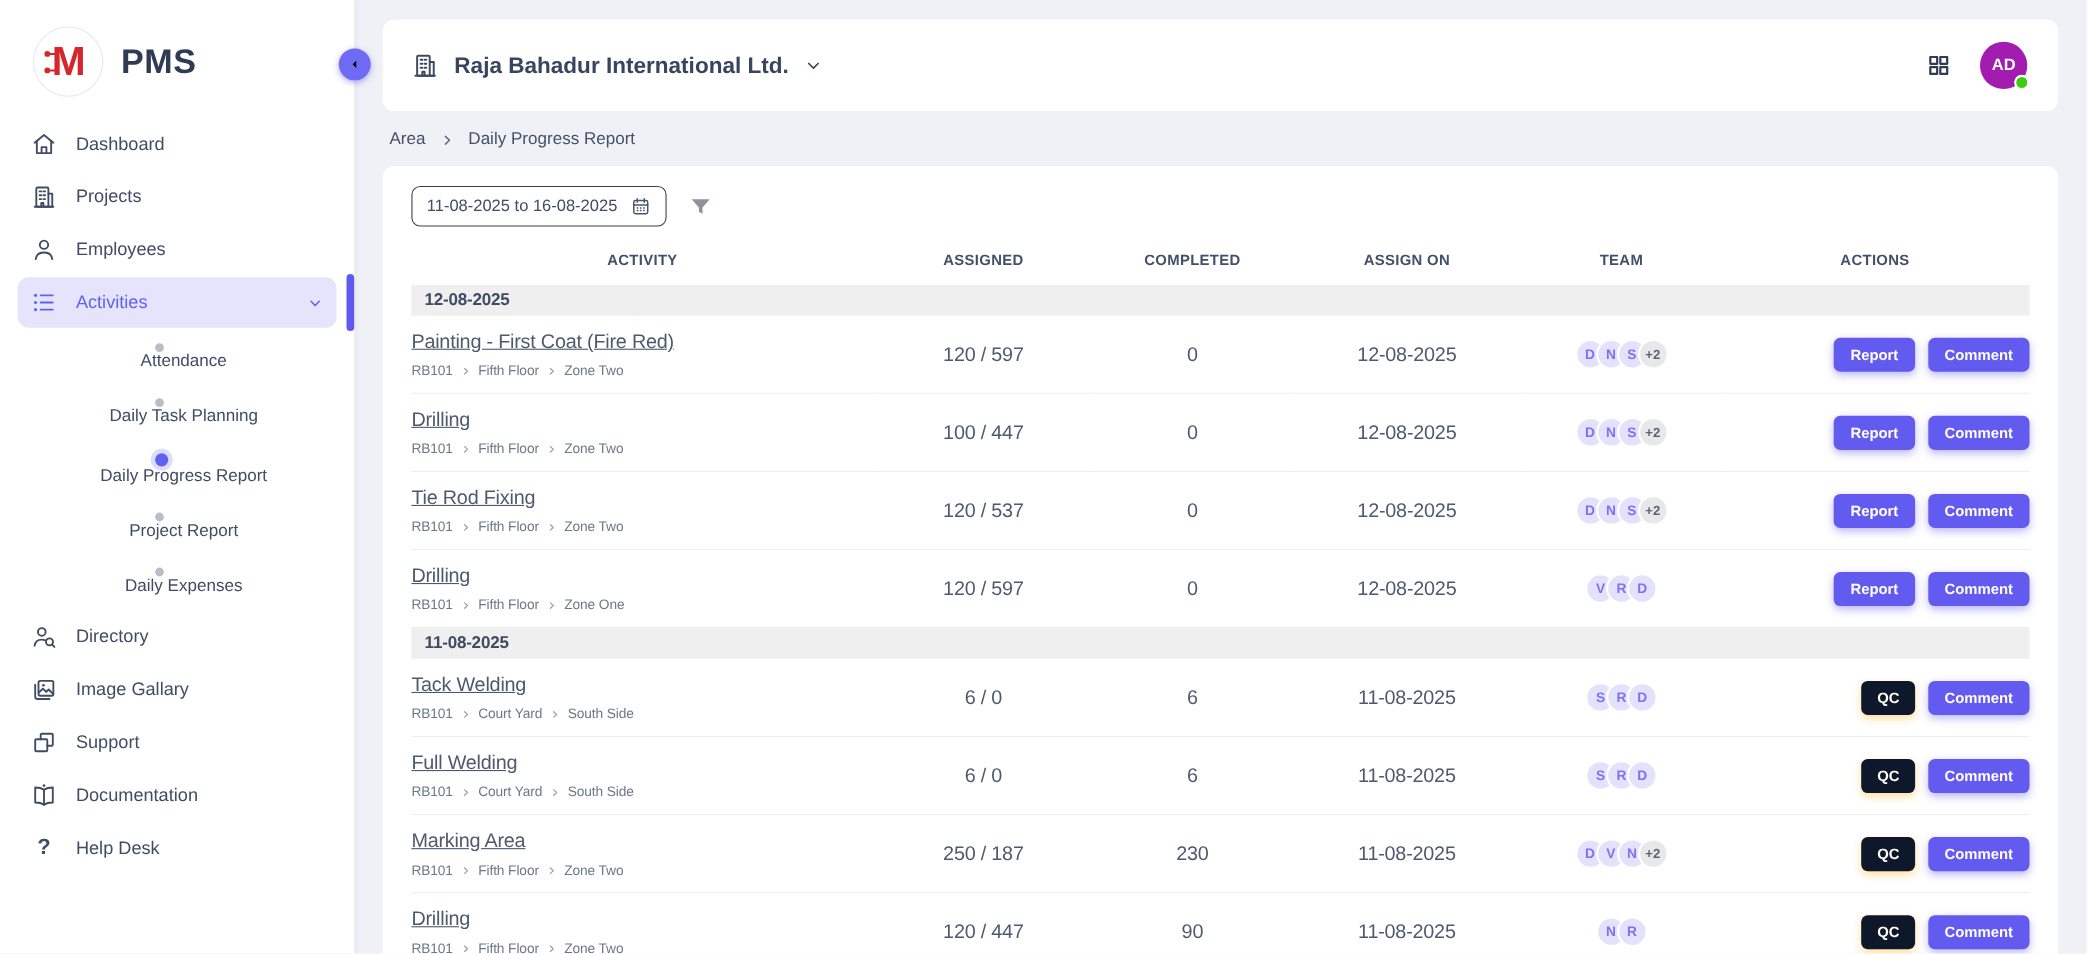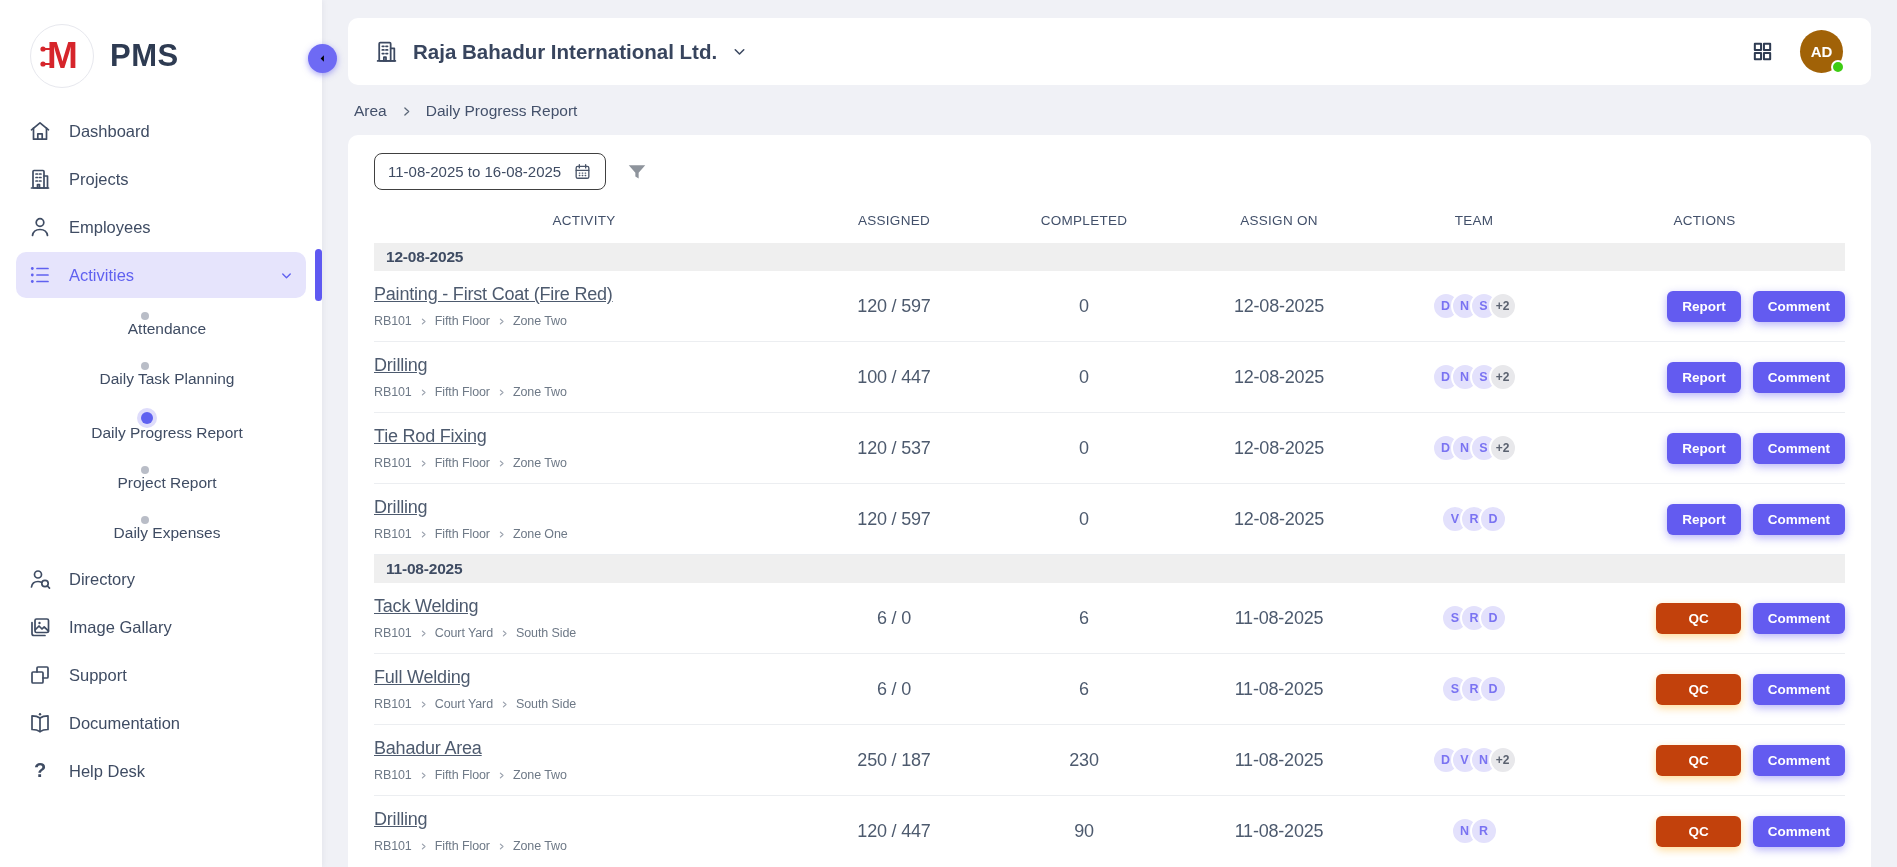--- a/index.html
+++ b/index.html
@@ -31,70 +31,70 @@
   .sub-dot.on { width:12px; height:12px; background:#5f61f0; box-shadow:0 0 0 4px #dedcfb; margin-right:40px; }
 
   
   .collapse-btn { position:absolute; left:308px; top:44px; width:29px; height:29px; border-radius:50%;
                   background:#6e6af4; color:#fff; border:none; z-index:5; cursor:pointer; font-size:14px;
                   display:flex; align-items:center; justify-content:center; box-shadow:0 2px 6px rgba(90,84,240,.5); }
   .collapse-btn svg { width:13px; height:13px; }
 
   
   .main { flex:1; padding:18px 26px 0 26px; display:flex; flex-direction:column; }
-  .topbar { background:#fff; border-radius:10px; height:67px; display:flex; align-items:center;
+  .topbar { background:#fff; border-radius:10px; height:83px; display:flex; align-items:center;
             justify-content:space-between; padding:0 28px 0 26px; }
   .company { display:flex; align-items:center; gap:14px; cursor:pointer; }
   .company-icon { width:25px; height:25px; display:flex; color:#3c4961; }
   .company-name { font-size:20.5px; font-weight:700; color:#38455e; }
   .company-chev { width:17px; height:17px; display:flex; color:#3c4961; }
   .topbar-right { display:flex; align-items:center; gap:26px; }
   .grid-icon { width:23px; height:23px; display:flex; color:#2e3b52; cursor:pointer; }
-  .avatar { width:43px; height:43px; border-radius:50%; background:#a16207; color:#fff; font-size:15px;
+  .avatar { width:43px; height:43px; border-radius:50%; background:#a21caf; color:#fff; font-size:15px;
             font-weight:700; display:flex; align-items:center; justify-content:center; position:relative; cursor:pointer; }
   .avatar-dot { position:absolute; right:-2px; bottom:-1px; width:14px; height:14px; border-radius:50%;
                 background:#3ecc13; border:2.5px solid #fff; }
 
   
   .breadcrumb { display:flex; align-items:center; gap:13px; padding:17px 6px 15px 6px; font-size:15.5px; color:#44516b; }
   .bc-sep { width:13px; height:13px; display:flex; color:#5b6congest778; color:#5b6778; }
   .bc-link { cursor:pointer; }
 
   
   .content-card { background:#fff; border-radius:10px 10px 0 0; padding:16px 26px 0 26px; flex:1; overflow:hidden; }
   .filter-row { display:flex; align-items:center; gap:20px; margin:2px 0 6px 0; }
   .date-input { display:flex; align-items:center; gap:12px; border:1px solid #404040; border-radius:8px;
                 padding:8px 13px; font-size:15px; color:#3f4c63; cursor:pointer; }
   .cal-icon { width:19px; height:19px; display:flex; color:#4a5569; }
   .funnel-icon { width:22px; height:22px; display:flex; color:#8e949c; cursor:pointer; }
 
   
   table { width:100%; border-collapse:collapse; table-layout:fixed; }
-  thead th { font-size:13.5px; font-weight:400; color:#42506a; text-transform:uppercase; letter-spacing:.3px;
+  thead th { font-size:13.5px; font-weight:700; color:#42506a; text-transform:uppercase; letter-spacing:.3px;
              padding:17px 0 15px 0; text-align:center; }
   thead th.h-act { text-align:center; }
   tr.band td { background:#efefef; font-weight:700; font-size:15.5px; color:#3f4c63; padding:5px 12px;
                letter-spacing:-.2px; }
   tr.data-row td { border-bottom:1px solid #eceef1; padding:13px 0; vertical-align:middle; }
   tr.data-row:last-child td { border-bottom:none; }
   .act-name { font-size:18px; color:#4d5a6e; letter-spacing:-.2px; margin-bottom:9px;text-decoration:underline; }
   .act-loc { display:flex; align-items:center; gap:7px; font-size:12.5px; color:#6e7987; letter-spacing:-.1px; }
   .loc-sep { width:9px; height:9px; display:flex; color:#98a0ac; }
   td.c-num { text-align:center; font-size:18px; color:#4d5a6e; letter-spacing:-.2px; }
   td.c-team { text-align:center; }
   .tstack { display:flex; justify-content:center; }
   .tavatar { width:28px; height:28px; border-radius:50%; background:#e3e1fc; color:#7a73f2; font-size:12.5px;
              font-weight:600; display:flex; align-items:center; justify-content:center; border:2px solid #fff; }
   .tavatar + .tavatar { margin-left:-9px; }
   .tavatar.extra { background:#e8e8eb; color:#5b6270; font-size:12px; }
   td.c-actions { text-align:right; padding-right:2px; white-space:nowrap; }
   .btn { border:none; border-radius:6px; color:#fff; font-weight:700; font-size:13.5px; padding:8px 15px;
          margin-left:12px; cursor:pointer; font-family:"Liberation Sans", sans-serif; }
   .btn-purple { background:#635bf0; box-shadow:0 3px 8px rgba(99,91,240,.45); }
-  .btn-orange { background:#c2410c; box-shadow:0 3px 8px rgba(255,168,0,.4); padding:8px 32px; }
+  .btn-orange { background:#0f172a; box-shadow:0 3px 8px rgba(255,168,0,.4); padding:8px 14px; }
 
   .icon svg, .nav-icon svg, .nav-chev svg, .company-icon svg, .company-chev svg, .grid-icon svg,
   .cal-icon svg, .funnel-icon svg, .bc-sep svg, .loc-sep svg {
     width:100%; height:100%; fill:none; stroke:currentColor; stroke-width:1.7;
     stroke-linecap:round; stroke-linejoin:round; }
   .grid-icon svg { stroke-width:2.1; }
   .q-icon { font-size:20px; font-weight:700; color:#3f4c63; width:24px; text-align:center; }
 </style>
 </head>
 <body>
@@ -513,21 +513,21 @@
                 <div class="tstack">
                   <span class="tavatar">S</span>
                   <span class="tavatar">R</span>
                   <span class="tavatar">D</span>
                 </div>
               </td>
               <td class="c-actions"><button class="btn btn-orange">QC</button><button class="btn btn-purple">Comment</button></td>
             </tr>
             <tr class="data-row">
               <td class="c-act">
-                <div class="act-name">Bahadur Area</div>
+                <div class="act-name">Marking Area</div>
                 <div class="act-loc">
                   <span>RB101</span>
                   <span class="loc-sep">
                     <svg viewBox="0 0 24 24" style="stroke-width:3">
                       <path d="M9 5.5l7 6.5-7 6.5"></path>
                     </svg>
                   </span>
                   <span>Fifth Floor</span>
                   <span class="loc-sep">
                     <svg viewBox="0 0 24 24" style="stroke-width:3">

